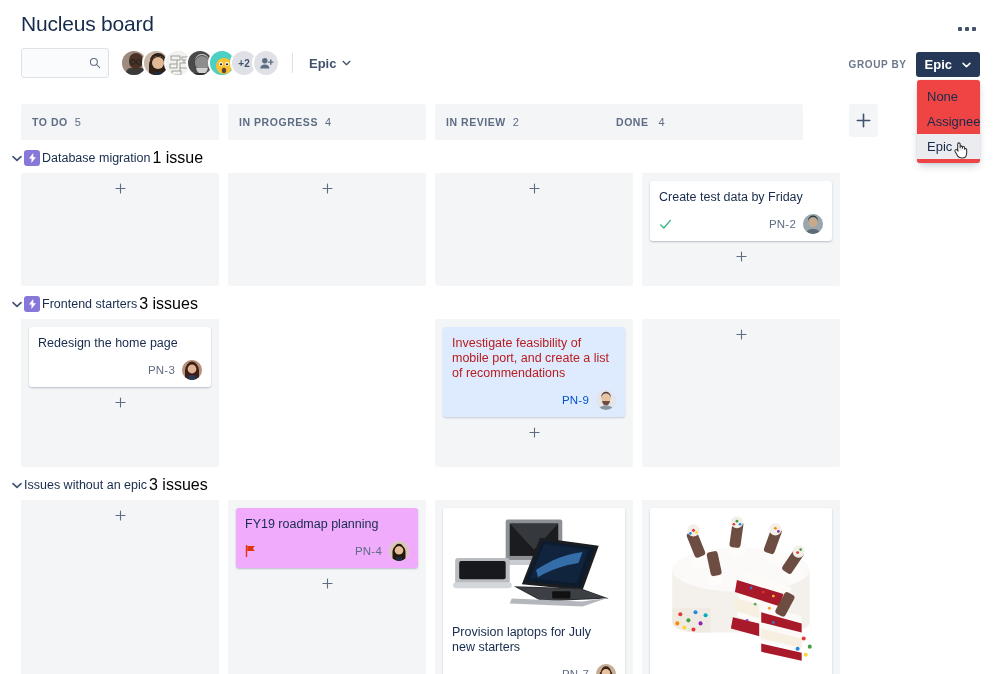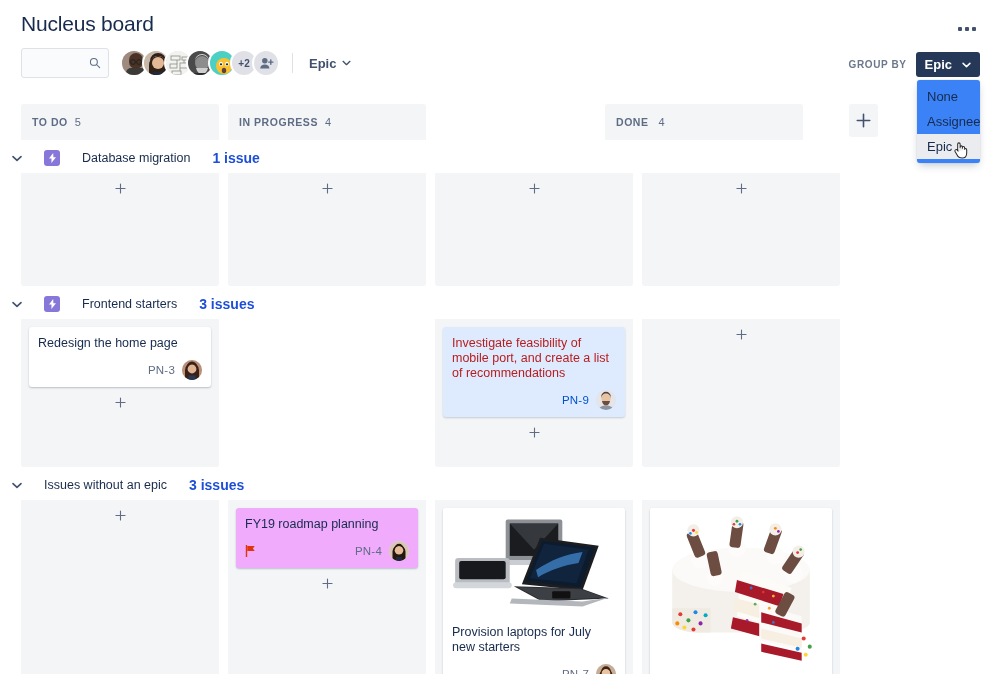--- a/index.html
+++ b/index.html
@@ -70,21 +70,21 @@
   }
   .groupby-label { font-size: 10px; font-weight: bold; color: #6b778c; letter-spacing: 0.6px; }
   .groupby-btn {
     background: #253858; color: #ffffff; border-radius: 3px;
     height: 25px; min-width: 62px; padding: 0 9px;
     display: flex; align-items: center; justify-content: space-between; gap: 10px;
     font-size: 13px; font-weight: bold; cursor: pointer;
   }
   .dropdown {
     position: absolute; right: 19px; top: 80px;
-    width: 63px; background: #3b82f6; border-radius: 3px;
+    width: 63px; background: #ef4444; border-radius: 3px;
     box-shadow: 0 4px 8px -2px rgba(9,30,66,.25), 0 0 1px rgba(9,30,66,.31);
     padding: 4px 0; z-index: 50;
   }
   .dd-item {
     padding: 5px 10px; font-size: 13px; color: #172b4d; cursor: pointer; white-space: nowrap;
   }
   .dd-item.sel { background: #ebecf0; }
   .cursor-hand { position: absolute; left: 953px; top: 141px; width: 15px; height: 18px; z-index: 60; pointer-events:none; }
 
   
@@ -98,30 +98,30 @@
   .col-name { font-size: 10.5px; font-weight: bold; color: #5e6c84; letter-spacing: 0.55px; }
   .col-count { font-size: 11px; color: #5e6c84; }
   .add-col {
     position: absolute; top: 0; left: 828px; width: 29px; height: 33px;
     background: #f4f5f7; border-radius: 3px;
     display: flex; align-items: center; justify-content: center; cursor: pointer;
   }
 
   
   .lane-head {
-    display: flex; align-items: center; gap: 22px;
+    display: flex; align-items: center; gap: 2px;
     padding: 10px 0 7px 12px; height: 33px;
   }
   .lane-chev { width: 10px; height: 7px; cursor: pointer; flex: 0 0 auto; }
   .epic-badge {
     width: 16px; height: 16px; border-radius: 3px; background: #8777d9;
     display: flex; align-items: center; justify-content: center; flex: 0 0 auto;
   }
   .lane-title { font-size: 12.5px; color: #172b4d; }
-  .lane-count { font-size: 14px; color: #1d4ed8; font-weight: bold; }
+  .lane-count { font-size: 16px; color: #000000; }
 
   .lane-body { position: relative; margin: 0 21px; }
   .lane-col {
     position: absolute; top: 0;
     background: #f4f5f7; border-radius: 0 0 3px 3px;
     padding: 0 8px;
   }
   .card {
     background: #ffffff; border-radius: 3px;
     box-shadow: 0 1px 2px rgba(9,30,66,.25);
@@ -269,20 +269,24 @@
 
   <div class="col-head-row">
     <div class="col-head" style="left:0px;width:198px;">
       <span class="col-name">TO DO</span>
       <span class="col-count">5</span>
     </div>
     <div class="col-head" style="left:207px;width:198px;">
       <span class="col-name">IN PROGRESS</span>
       <span class="col-count">4</span>
     </div>
+    <div class="col-head" style="left:414px;width:198px;">
+      <span class="col-name">IN REVIEW</span>
+      <span class="col-count">2</span>
+    </div>
     <div class="col-head" style="left:584px;width:198px;gap:10px;">
       <span class="col-name">DONE</span>
       <span class="col-count">4</span>
     </div>
     <div class="add-col">
       <svg class="plus big" viewBox="0 0 14 14">
         <path d="M7 1.2v11.6M1.2 7h11.6" stroke="#42526e" stroke-width="1.5" stroke-linecap="round"></path>
       </svg>
     </div>
   </div>
@@ -315,20 +319,39 @@
       </div>
     </div>
     <div class="lane-col" style="left:414px;width:198px;height:113px;">
       <div class="add-card">
         <svg class="plus" viewBox="0 0 14 14">
             <path d="M7 1.2v11.6M1.2 7h11.6" stroke="#5e6c84" stroke-width="1.4" stroke-linecap="round"></path>
           </svg>
       </div>
     </div>
     <div class="lane-col" style="left:621px;width:198px;height:113px;">
+      <div class="card">
+        <div class="card-title">Create test data by Friday</div>
+        <div class="card-foot">
+          <span class="left">
+            <svg class="check" viewBox="0 0 14 14">
+              <path d="M1.8 7.4l3.4 3.4 7-8.2" fill="none" stroke="#36b37e" stroke-width="1.5" stroke-linecap="round" stroke-linejoin="round"></path>
+            </svg>
+          </span>
+          <span class="key">PN-2</span>
+          <span class="c-av">
+            <svg viewBox="0 0 20 20" width="20" height="20">
+                <rect width="20" height="20" fill="#9aa6ae"></rect>
+                <circle cx="10" cy="8.5" r="4.6" fill="#c8a98c"></circle>
+                <path d="M5 8a5 5 0 0110 0V6.5a5 5 0 00-10 0z" fill="#3a3a3a"></path>
+                <path d="M3 20c0-3.4 3-5 7-5s7 1.6 7 5z" fill="#5e6b74"></path>
+              </svg>
+          </span>
+        </div>
+      </div>
       <div class="add-card">
         <svg class="plus" viewBox="0 0 14 14">
             <path d="M7 1.2v11.6M1.2 7h11.6" stroke="#5e6c84" stroke-width="1.4" stroke-linecap="round"></path>
           </svg>
       </div>
     </div>
   </div>
 
   <div class="lane-head">
     <svg class="lane-chev" viewBox="0 0 10 7">

